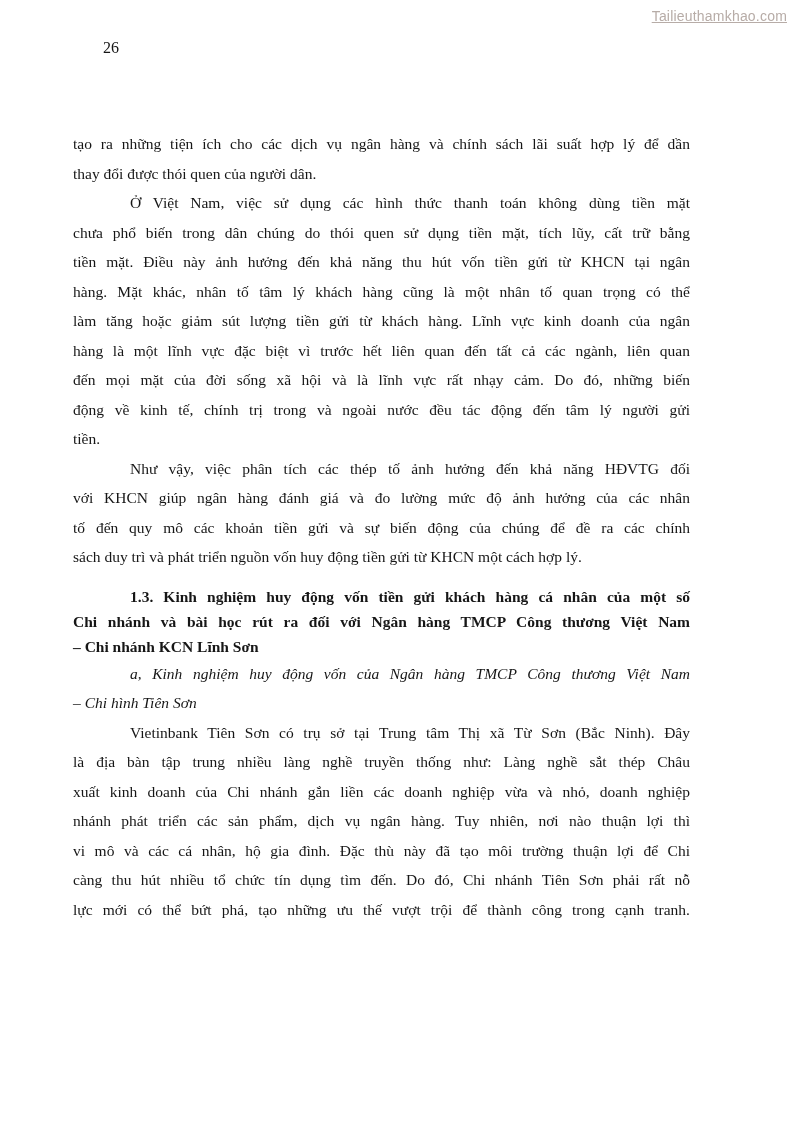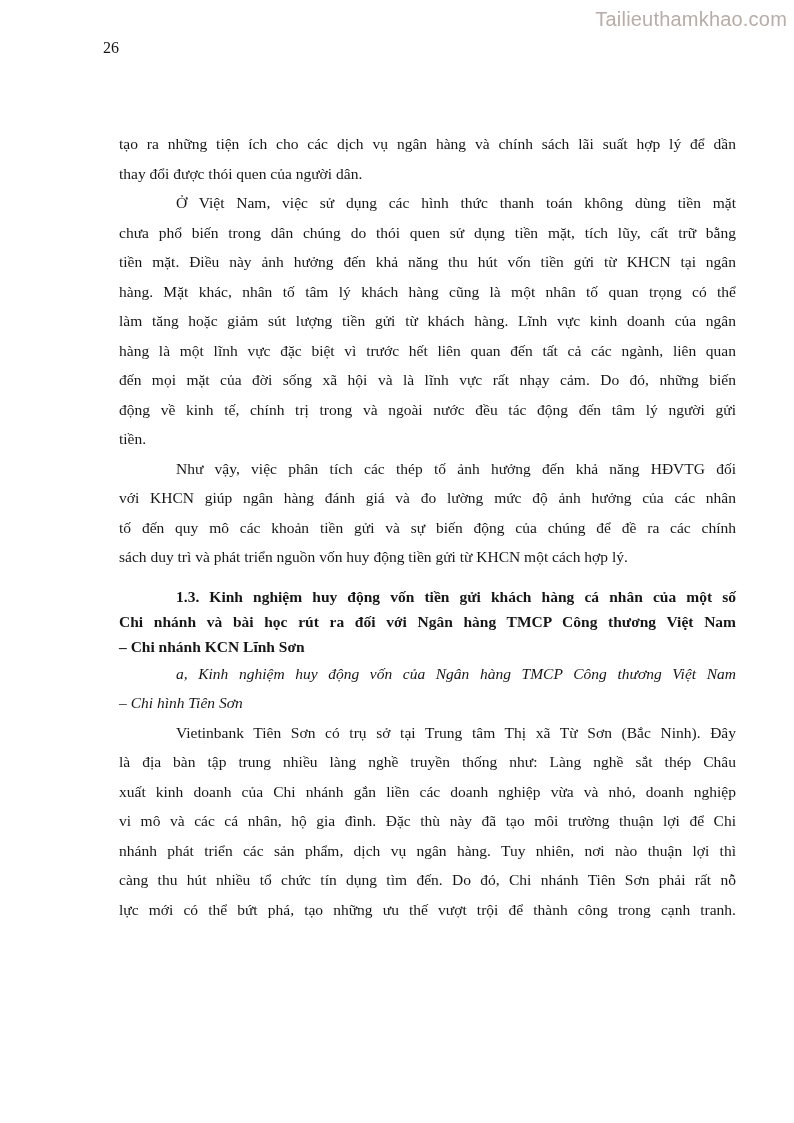--- a/index.html
+++ b/index.html
@@ -16,35 +16,36 @@
     font-family: "Liberation Serif", "DejaVu Serif", serif;
     color: #161616;
     overflow: hidden;
     padding-top: 36px;
   }
   .watermark {
     position: absolute;
     top: 8px;
     right: 7px;
     font-family: "Liberation Sans", "DejaVu Sans", sans-serif;
-    font-size: 20px;
+    font-size: 14px;
     color: #b7aca7;
     text-shadow: 1px 1px 0 #ffffff;
     letter-spacing: 0.2px;
+    text-decoration: underline;
   }
   .pageno {
     text-align: left;
     font-size: 16px;
     line-height: 24px;
     
     width: 617px;
     margin-left: 103px;
   }
   .content {
-    margin-left: 119px;
+    margin-left: 73px;
     margin-top: 69px;
     width: 617px;
   }
   .ln {
     font-size: 15.5px;
     line-height: 29.5px;
     text-align: justify;
     text-align-last: justify;
   }
   .ln.end { text-align-last: left; }
@@ -105,20 +106,20 @@
 
     <div class="block ha">
       <div class="ln ind">a, Kinh nghiệm huy động vốn của Ngân hàng TMCP Công thương Việt Nam</div>
       <div class="ln end">– Chi hình Tiên Sơn</div>
     </div>
 
     <div class="block">
       <div class="ln ind">Vietinbank Tiên Sơn có trụ sở tại Trung tâm Thị xã Từ Sơn (Bắc Ninh). Đây</div>
       <div class="ln">là địa bàn tập trung nhiều làng nghề truyền thống như: Làng nghề sắt thép Châu</div>
       <div class="ln">xuất kinh doanh của Chi nhánh gắn liền các doanh nghiệp vừa và nhỏ, doanh nghiệp</div>
+      <div class="ln">nhánh phát triển các sản phẩm, dịch vụ ngân hàng. Tuy nhiên, nơi nào thuận lợi thì</div>
       <div class="ln">vi mô và các cá nhân, hộ gia đình. Đặc thù này đã tạo môi trường thuận lợi để Chi</div>
-      <div class="ln">nhánh phát triển các sản phẩm, dịch vụ ngân hàng. Tuy nhiên, nơi nào thuận lợi thì</div>
       <div class="ln">càng thu hút nhiều tổ chức tín dụng tìm đến. Do đó, Chi nhánh Tiên Sơn phải rất nỗ</div>
       <div class="ln">lực mới có thể bứt phá, tạo những ưu thế vượt trội để thành công trong cạnh tranh.</div>
     </div>
 
   </div>
 </div>
 
 </body></html>

